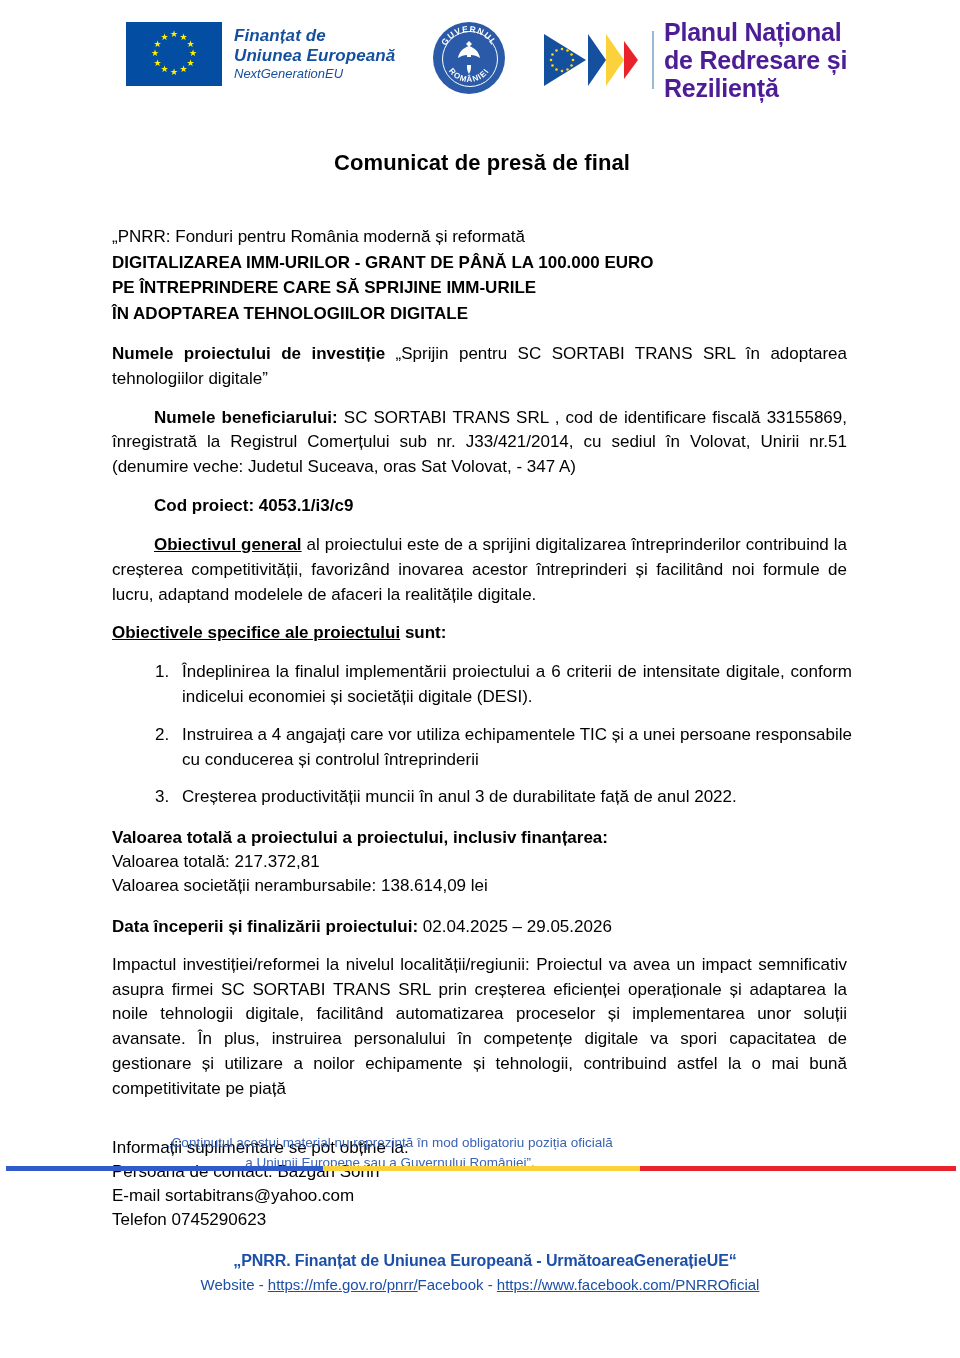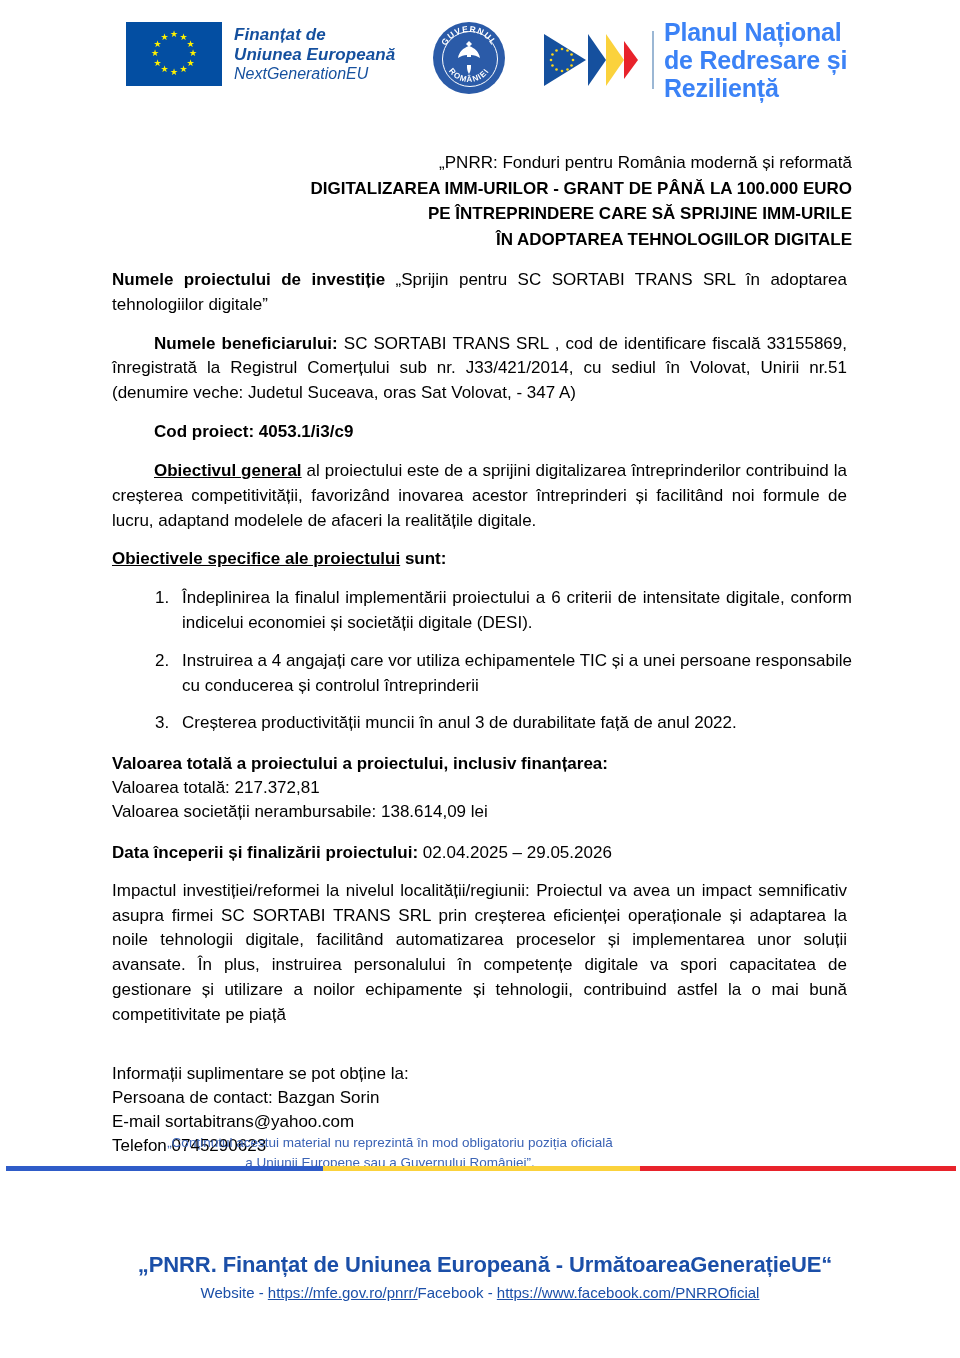--- a/index.html
+++ b/index.html
@@ -54,21 +54,21 @@
     font-style: italic;
   }
   .eu-words .l1,
   .eu-words .l2 {
     font-weight: bold;
     font-size: 17px;
     letter-spacing: .1px;
   }
   .eu-words .l3 {
     font-weight: normal;
-    font-size: 16px;
+    font-size: 13px;
   }
 
   .logo-gov {
     position: absolute;
     left: 433px;
     top: 8px;
     width: 72px;
     height: 72px;
   }
   .seal-outer {
@@ -117,21 +117,21 @@
     width: 100px;
     height: 72px;
     position: relative;
   }
   .pnrr-divider {
     width: 2px;
     height: 58px;
     background: #9BB7D4;
   }
   .pnrr-words {
-    color: #3b82f6;
+    color: #4c1d95;
     font-weight: bold;
     font-size: 25px;
     line-height: 1.12;
     letter-spacing: -0.2px;
   }
 
   
   .doc {
     position: absolute;
     left: 112px;
@@ -139,21 +139,21 @@
     width: 740px;
   }
   .doc-title {
     text-align: center;
     font-size: 22px;
     font-weight: bold;
     margin: 0 0 48px 0;
     letter-spacing: .1px;
   }
   .subtitle-block {
-    text-align: right;
+    text-align: left;
     margin: 0 0 16px 0;
   }
   .subtitle-quote {
     font-size: 17px;
     font-weight: normal;
     line-height: 1.5;
   }
   .subtitle-bold {
     font-size: 17px;
     font-weight: bold;
@@ -229,21 +229,21 @@
   
   .footer {
     position: absolute;
     left: 0;
     top: 1252px;
     width: 960px;
     text-align: center;
     color: #1B4FA8;
   }
   .footer-title {
-    font-size: 22px;
+    font-size: 16px;
     font-weight: bold;
     letter-spacing: -0.1px;
     margin-bottom: 6px;
     padding-left: 10px;
   }
   .footer-links {
     font-size: 15px;
     display: flex;
     justify-content: center;
   }
@@ -331,20 +331,21 @@
     <div class="pnrr-divider"></div>
     <div class="pnrr-words">
       <div>Planul Național</div>
       <div>de Redresare și Reziliență</div>
     </div>
   </div>
 </div>
 
 <div class="doc">
 
+  <h1 class="doc-title">Comunicat de presă de final</h1>
 
   <div class="subtitle-block">
     <div class="subtitle-quote">„PNRR: Fonduri pentru România modernă și reformată</div>
     <div class="subtitle-bold">DIGITALIZAREA IMM-URILOR - GRANT DE PÂNĂ LA 100.000 EURO</div>
     <div class="subtitle-bold">PE ÎNTREPRINDERE CARE SĂ SPRIJINE IMM-URILE</div>
     <div class="subtitle-bold">ÎN ADOPTAREA TEHNOLOGIILOR DIGITALE</div>
   </div>
 
   <p class="body-text">
     <span class="b">Numele proiectului de investiție</span><span> „Sprijin pentru SC SORTABI TRANS SRL în adoptarea tehnologiilor digitale”</span>

